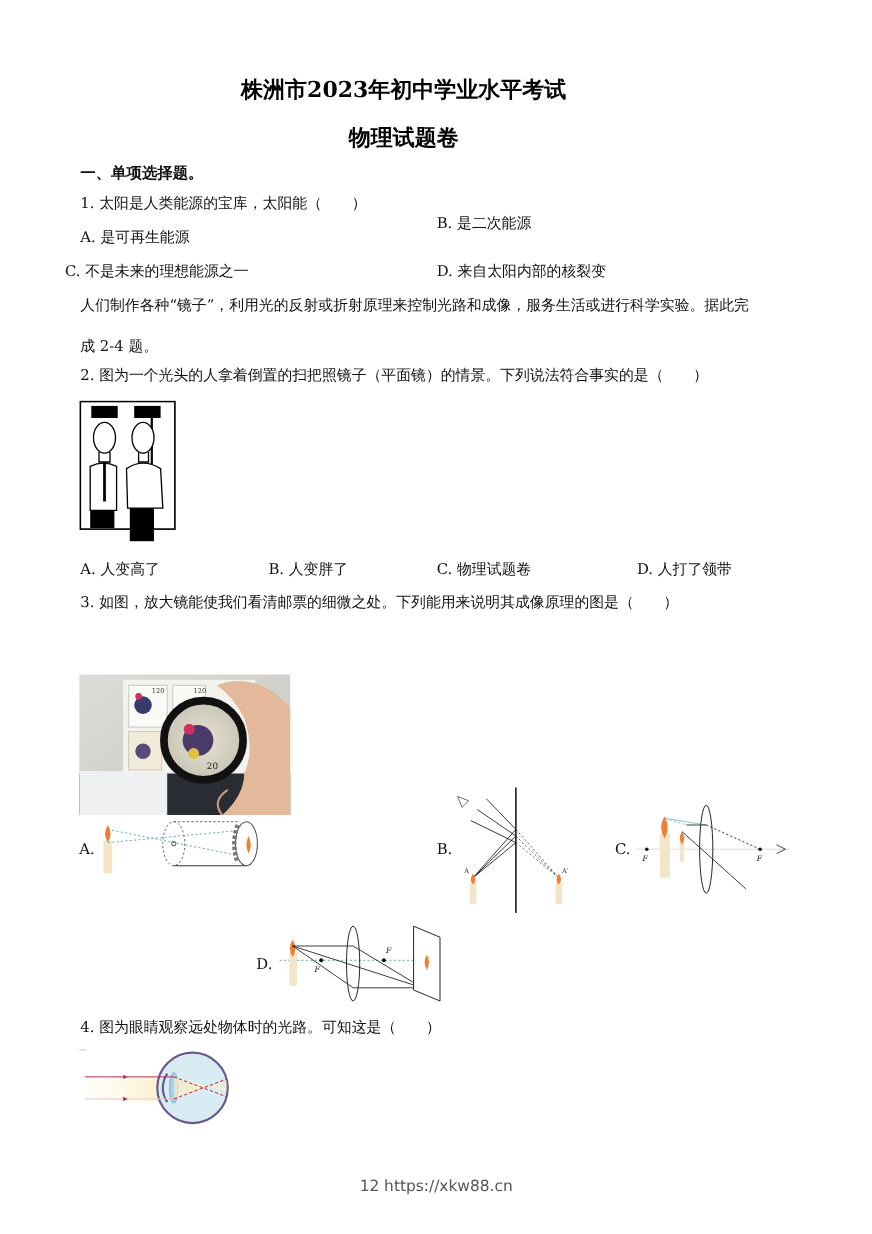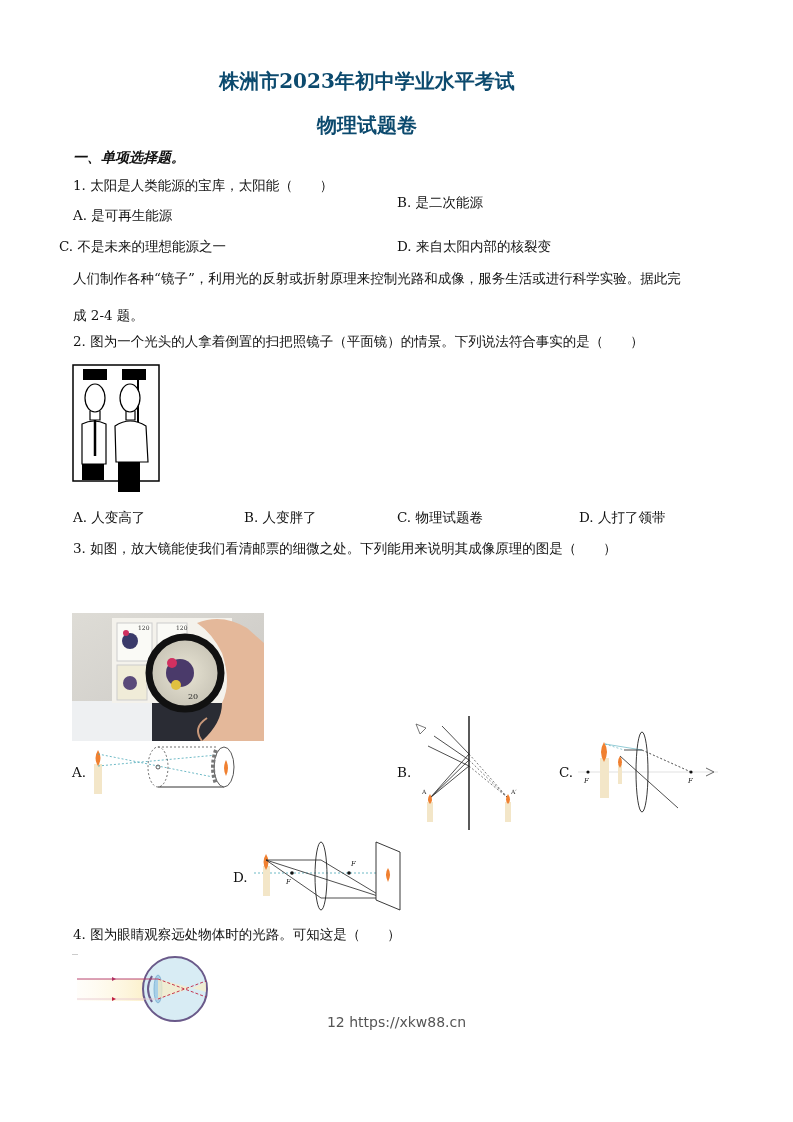--- a/index.html
+++ b/index.html
@@ -4,39 +4,39 @@
 <style>
   html, body { margin: 0; padding: 0; background: #ffffff; }
   body {
     width: 793px; height: 1122px; position: relative; overflow: hidden;
     font-family: "DejaVu Serif", "Liberation Serif", serif;
     color: #111;
   }
   .abs { position: absolute; }
   .title {
     left: 0; width: 734px; text-align: center;
-    font-family: "DejaVu Serif", serif; font-weight: bold; font-size: 20px; color: #0c4a6e;
+    font-family: "DejaVu Serif", serif; font-weight: bold; font-size: 20px; color: #000000;
   }
   .section { font-weight: bold; font-size: 14px; }
   .line { font-size: 13.5px; line-height: 18px; white-space: nowrap; text-align: center; }
   .opt { font-size: 13.5px; white-space: nowrap; }
   .footer {
     left: 0; width: 793px; text-align: center; font-family: "DejaVu Sans", sans-serif;
     font-size: 14px; color: #555;
   }
   .figure-label { font-size: 13.5px; }
   svg { display: block; }
 </style>
 </head>
 <body>
 
 <div class="abs title" style="top:68px;">株洲市2023年初中学业水平考试</div>
 <div class="abs title" style="top:112px;">物理试题卷</div>
 
-<div class="abs section" style="left:73px; top:149px;font-style:italic;">一、单项选择题。</div>
+<div class="abs section" style="left:73px; top:149px;">一、单项选择题。</div>
 
 <div class="abs line" style="left:73px; top:176px;">1. 太阳是人类能源的宝库，太阳能（　　）</div>
 <div class="abs opt" style="left:73px; top:207px;">A. 是可再生能源</div>
 <div class="abs opt" style="left:397px; top:194px;">B. 是二次能源</div>
 <div class="abs opt" style="left:59px; top:238px;">C. 不是未来的理想能源之一</div>
 <div class="abs opt" style="left:397px; top:238px;">D. 来自太阳内部的核裂变</div>
 
 <div class="abs line" style="left:73px; top:269px;">人们制作各种“镜子”，利用光的反射或折射原理来控制光路和成像，服务生活或进行科学实验。据此完</div>
 <div class="abs line" style="left:73px; top:285px;margin-top:21px;">成 2-4 题。</div>
 
@@ -207,13 +207,13 @@
     <path d="M86 27 L120 36 L134 40 L134 30 L120 36 L86 47 Z" fill="#fbeec4" opacity="0.7"></path>
     <line x1="5" y1="27" x2="86" y2="27" stroke="#b03060" stroke-width="0.9"></line>
     <line x1="5" y1="47" x2="86" y2="47" stroke="#e8c8d0" stroke-width="0.9"></line>
     <line x1="86" y1="27" x2="134" y2="45" stroke="#c02040" stroke-width="0.9" stroke-dasharray="3,2"></line>
     <line x1="86" y1="47" x2="134" y2="29" stroke="#c02040" stroke-width="0.9" stroke-dasharray="3,2"></line>
     <path d="M40 25 L44 27 L40 29 Z" fill="#b03060"></path>
     <path d="M40 45 L44 47 L40 49 Z" fill="#c02040"></path>
   </svg>
 </div>
 
-<div class="abs footer" style="top:1014px;">12 https://xkw88.cn</div>
+<div class="abs footer" style="top:1071px;">12 https://xkw88.cn</div>
 
 </body></html>

